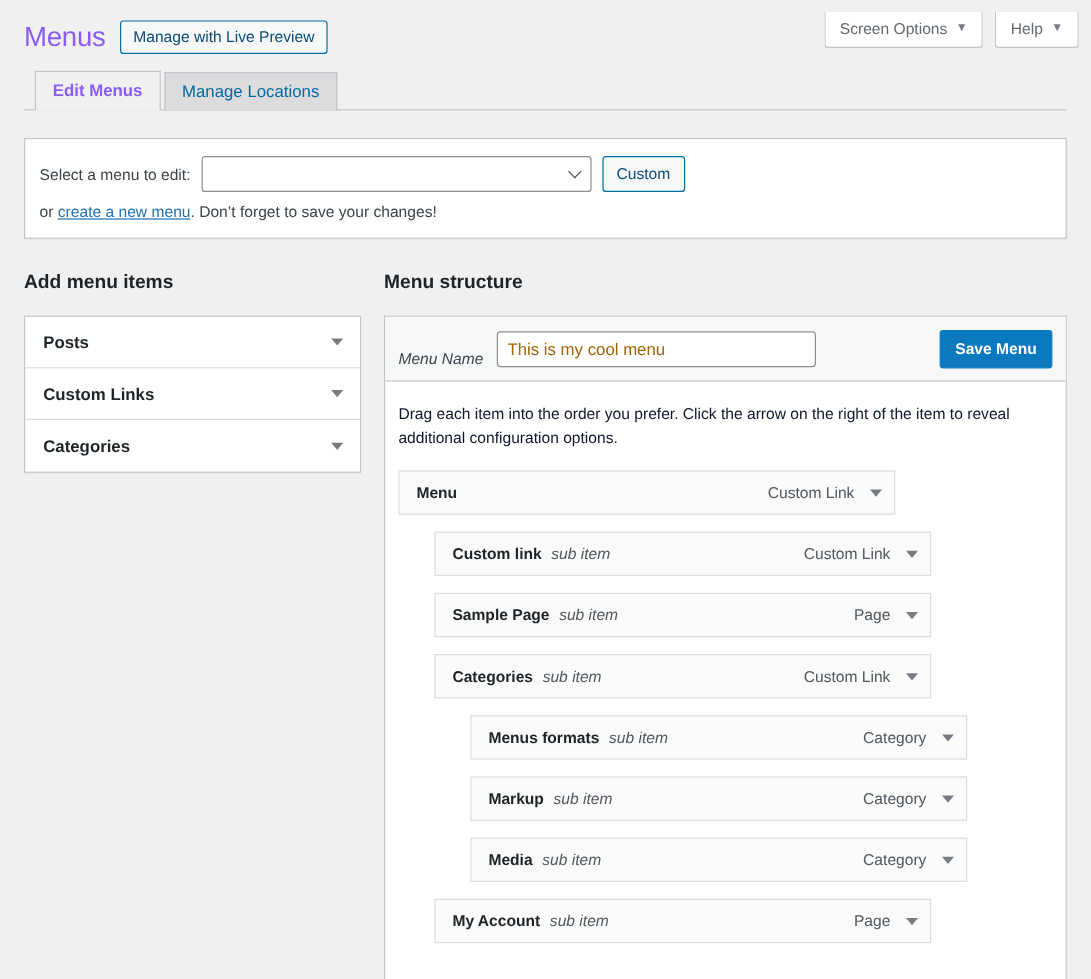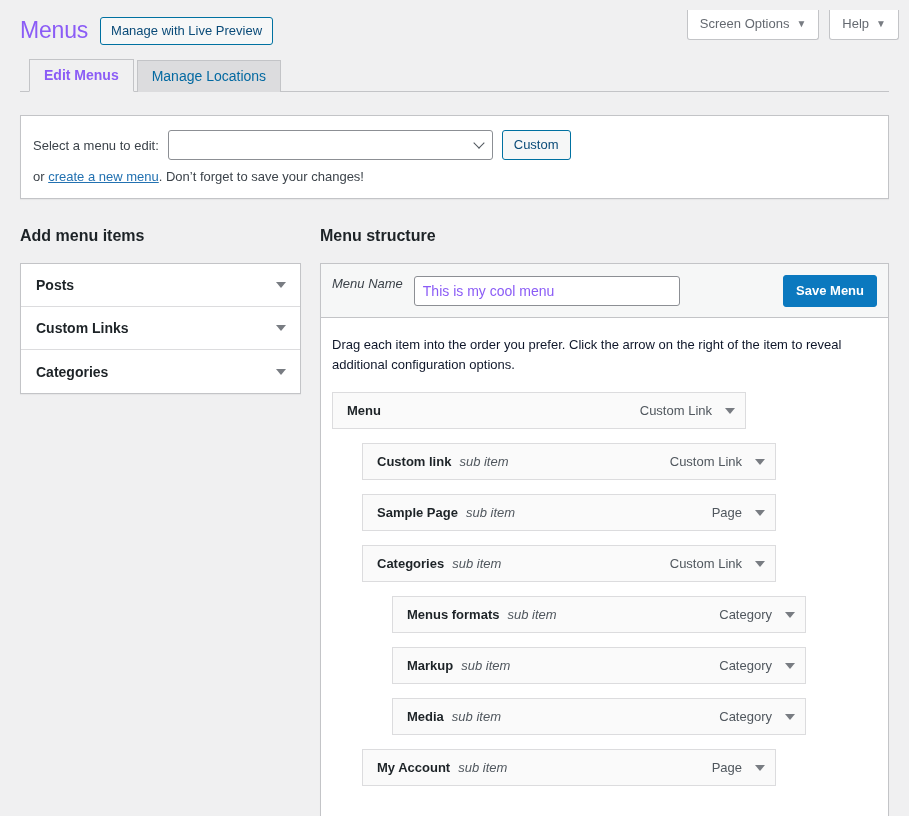--- a/index.html
+++ b/index.html
@@ -213,33 +213,33 @@
   }
   .panel-header {
     height: 54px;
     background: #f6f7f7;
     border-bottom: 1px solid #c3c4c7;
     display: flex;
     align-items: center;
     padding: 0 11px 0 11px;
     justify-content: space-between;
   }
-  .name-group { display: flex; align-items: flex-start; gap: 11px; }
+  .name-group { display: flex; align-items: flex-end; gap: 11px; }
   .name-label {
     font-style: italic;
     font-size: 13px;
     color: #3c434a;
   }
   .name-input {
     width: 266px;
     height: 30px;
     border: 1px solid #8c8f94;
     border-radius: 3px;
     font-size: 14px;
-    color: #8b5cf6;
+    color: #a16207;
     padding: 0 8px;
     font-family: "Liberation Sans", sans-serif;
     background: #fff;
   }
   .btn-primary {
     background: #0b79bf;
     border: 1px solid #0b79bf;
     color: #fff;
     border-radius: 3px;
     height: 32px;

